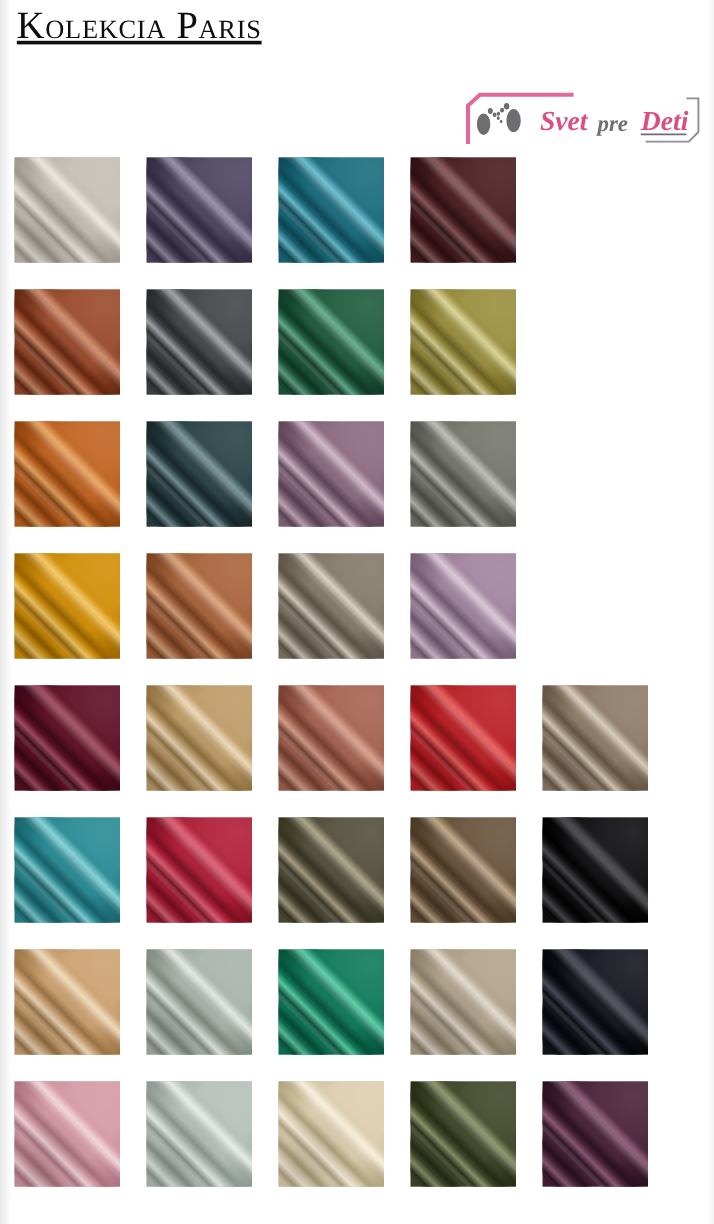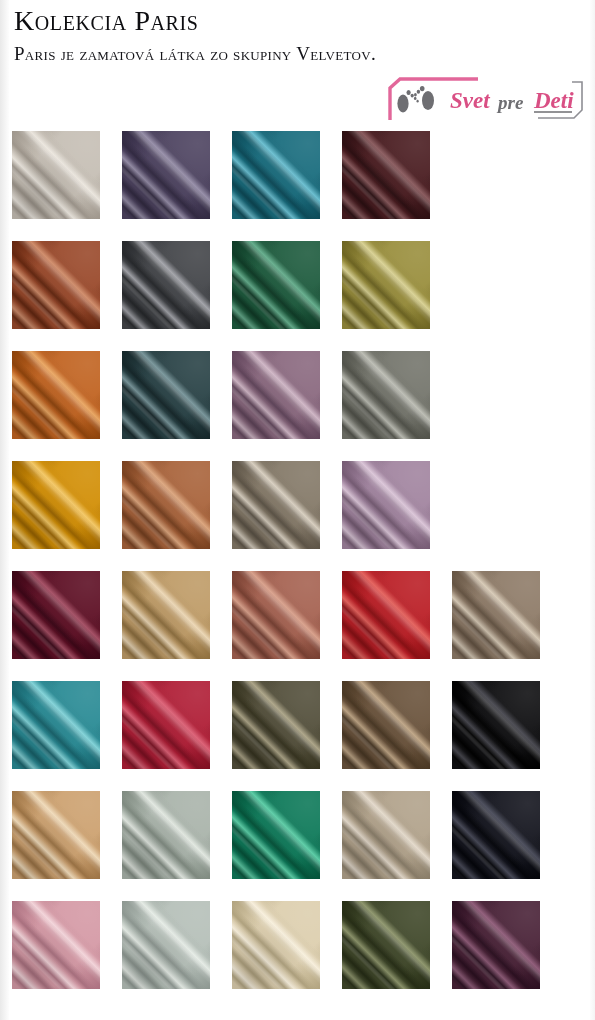--- a/index.html
+++ b/index.html
@@ -36,26 +36,27 @@
   .header {
     position: absolute;
     left: 0; top: 0;
     width: 595px; height: 126px;
     background: #ffffff;
   }
   .title {
     position: absolute;
     left: 14px; top: 4px;
     font-family: "Liberation Serif", serif;
-    font-size: 28px;
+    font-size: 32px;
     font-variant: small-caps;
     letter-spacing: 0.6px;
     color: #0d0d10;
     line-height: 34px;
     white-space: nowrap;
+    text-decoration: underline;
   }
   .subtitle {
     position: absolute;
     left: 14px; top: 41px;
     width: 430px;
     font-family: "Liberation Serif", serif;
     font-size: 19px;
     font-variant: small-caps;
     letter-spacing: 0.3px;
     color: #15151a;
@@ -136,21 +137,20 @@
   }
 </style>
 </head>
 <body>
 
 <div class="page-edge-left"></div>
 <div class="page-edge-right"></div>
 
 <div class="header">
   <div class="title">Kolekcia Paris</div>
-  <div class="subtitle">Paris je zamatová látka zo skupiny Velvetov.</div>
 
   <div class="logo">
     <svg width="202" height="46" viewBox="0 0 202 46" xmlns="http://www.w3.org/2000/svg">
 
       <g fill="none" stroke="#e2679a" stroke-width="3.4">
         <path d="M4 44 L4 12 L14 3 L92 3"></path>
       </g>
       <g fill="none" stroke="#8e8e94" stroke-width="1.6">
         <path d="M186 6 L196 6 L196 34 L188 42 L152 42"></path>
       </g>

